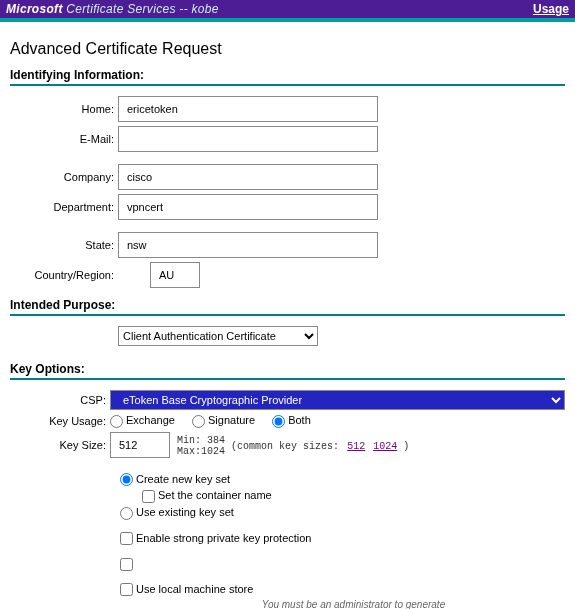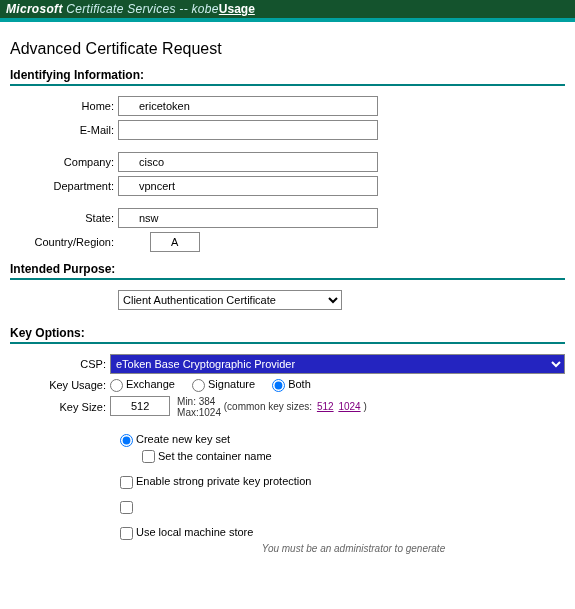--- a/index.html
+++ b/index.html
@@ -5,26 +5,26 @@
   body {
     margin: 0;
     padding: 0;
     font-family: Verdana, Tahoma, Arial, sans-serif;
     font-size: 11px;
     color: #000;
     width: 575px;
     background: #fff;
   }
   .topbar {
-    background: #14532d;
+    background: #4c1d95;
     color: #fff;
     border-bottom: 4px solid #00a0a0;
     padding: 2px 6px;
     display: flex;
-    justify-content: flex-start;
+    justify-content: space-between;
     align-items: center;
   }
   .topbar .brand {
     font-size: 12px;
     letter-spacing: 0.3px;
   }
   .topbar .brand b {
     font-weight: bold;
     font-style: italic;
   }
@@ -65,55 +65,56 @@
     text-align: right;
     padding: 2px 4px;
     white-space: nowrap;
   }
   table.form-table td.field {
     padding: 2px 0;
   }
   input[type=text] {
     border: 1px solid #888;
     font-size: 11px;
-    padding: 1px 20px;
-    height: 20px;
+    padding: 1px 8px;
+    height: 26px;
     box-sizing: border-box;
   }
   .w260 { width: 260px; }
   .w50  { width: 50px; margin-left: 32px; }
   .w60  { width: 60px; }
   select {
     font-size: 11px;
     border: 1px solid #888;
     background: #fff;
     height: 20px;
   }
   .csp-select {
     width: 455px;
     background: #2424c0;
     color: #fff;
     border: 1px solid #888;
     height: 20px;
-    padding-left: 1px;
+    padding-left: 8px;
   }
   .radio-row label, .check-row label {
     margin-right: 14px;
     vertical-align: middle;
   }
   input[type=radio], input[type=checkbox] {
     vertical-align: middle;
     margin: 0 3px 0 0;
   }
   .keysize-meta {
     font-size: 10px;
     color: #333;
     display: inline-block;
     vertical-align: middle;
     margin-left: 4px;
+    font-family: Liberation Mono, monospace;
   }
   .keysize-meta .minmax {
     display: inline-block;
     line-height: 11px;
     vertical-align: middle;
   }
   .keysize-meta .common a {
     color: #800080;
     text-decoration: underline;
     margin-left: 2px;
@@ -185,21 +186,21 @@
     </table>
 
   <div class="section-header">Intended Purpose:</div>
   <hr class="section-rule">
 
   <table class="form-table">
     <tbody>
         <tr>
       <td class="label" style="width:100px;"></td>
       <td class="field">
-        <select style="width:224px;">
+        <select style="width:200px;">
           <option>Client Authentication Certificate</option>
         </select>
       </td>
     </tr>
   </tbody>
     </table>
 
   <div style="height:6px;"></div>
 
   <div class="section-header">Key Options:</div>
@@ -245,20 +246,23 @@
     </table>
 
   <div style="height:10px;"></div>
 
   <div class="option-row indent1">
     <label><input type="radio" name="ks" checked="" style=""><span>Create new key set</span></label>
   </div>
   <div class="option-row indent2">
     <label><input type="checkbox" style=""><span>Set the container name</span></label>
   </div>
+  <div class="option-row indent1">
+    <label><input type="radio" name="ks" style=""><span>Use existing key set</span></label>
+  </div>
 
   <div style="height:6px;"></div>
 
   <div class="option-row indent1">
     <label><input type="checkbox" style=""><span>Enable strong private key protection</span></label>
   </div>
 
   <div style="height:6px;"></div>
 
   <div class="option-row indent1">

